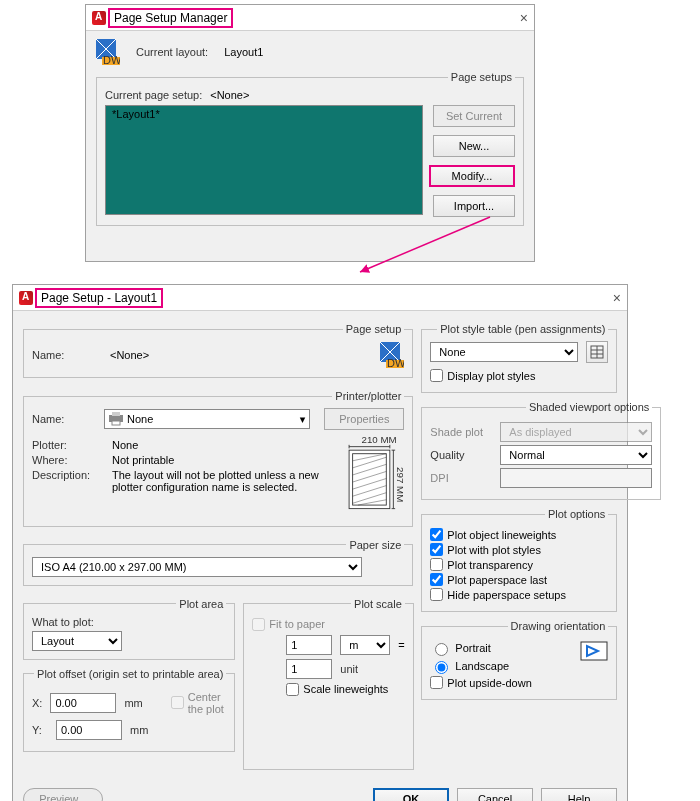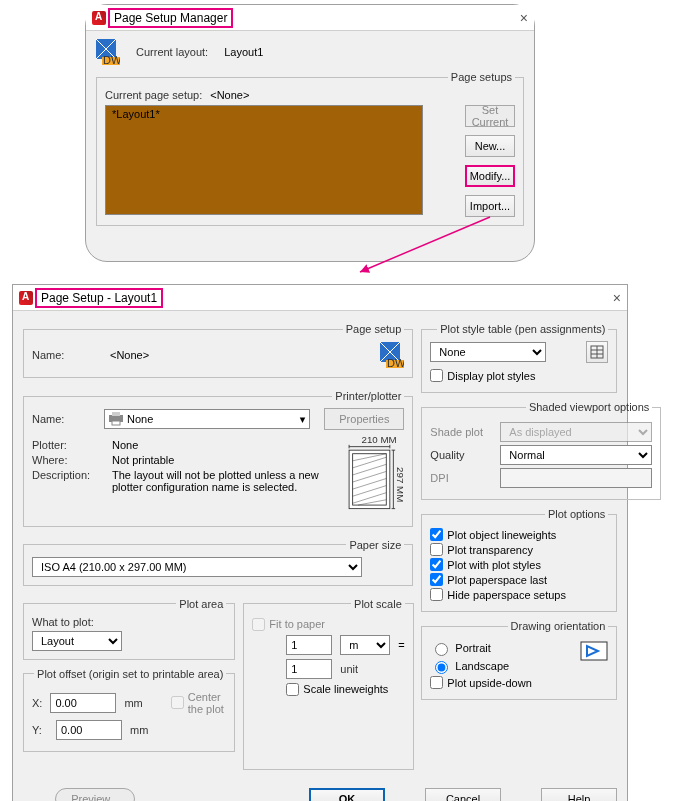--- a/index.html
+++ b/index.html
@@ -10,42 +10,42 @@
   .title-icon::after { content:"A"; color:#fff; font-weight:bold; font-size:10px; position:absolute; left:3px; top:0; }
   .title-text { font-size: 12px; }
   .hl { border: 2px solid #e6007e; padding: 1px 4px; margin-left:-4px; }
   .close-x { margin-left: auto; color: #555; font-size: 14px; cursor: default; }
   .content { padding: 8px 10px 10px 10px; }
   fieldset { border: 1px solid #c0c0c0; margin: 4px 0 8px 0; padding: 6px 8px 8px 8px; }
   legend { padding: 0 3px; color: #333; text-align: right; }
   .row { display: flex; align-items: center; gap: 8px; }
   .dwg-icon { width: 24px; height: 26px; display:inline-block; position:relative; }
   .dwg-icon svg { width:24px; height:26px; }
-  .btn { background: linear-gradient(#f8f8f8,#e8e8e8); border: 1px solid #a8a8a8; height: 22px; padding: 0 10px; font-size: 11px; cursor: default; display:inline-flex; align-items:center; justify-content:center;margin-left:32px; }
+  .btn { background: linear-gradient(#f8f8f8,#e8e8e8); border: 1px solid #a8a8a8; height: 22px; padding: 0 10px; font-size: 11px; cursor: default; display:inline-flex; align-items:center; justify-content:center; }
   .btn.disabled { color: #888; background: #ececec; }
   .btn.hl { border: 2px solid #e6007e; }
   .btn.primary { border: 2px solid #0a63b5; font-weight: bold; }
-  .listbox { background:#a16207; border:1px solid #888; overflow:auto; }
+  .listbox { background:#0f766e; border:1px solid #888; overflow:auto; }
   .li-item { padding: 2px 6px; }
   select, input[type=text] { border:1px solid #888; background:#fff; height:20px; padding:0 4px; font-size:11px; }
   select { padding-right: 14px; }
   .lbl { color:#333; }
   .dim { color:#888; }
   .chk { display:flex; align-items:center; gap:4px; margin:2px 0; }
   .chk input { margin:0; }
   .radio { display:flex; align-items:center; gap:4px; margin:2px 0; }
   .paper-preview { width: 62px; position:relative; }
   .paper-preview svg { width: 100%; }
   .arrow { position:absolute; pointer-events:none; }
   .col-right { width: 196px; }
 </style>
 </head>
 <body>
 
-<div class="window" style="left:85px; top:4px; width:450px; height:258px;border-radius:22px;">
+<div class="window" style="left:85px; top:4px; width:450px; height:258px;">
   <div class="titlebar">
     <span class="title-icon"></span>
     <span class="title-text hl">Page Setup Manager</span>
     <span class="close-x">×</span>
   </div>
   <div class="content">
     <div class="row" style="gap:16px; margin-bottom:6px;">
       <span class="dwg-icon">
         <svg viewBox="0 0 24 26">
             <rect x="0" y="0" width="20" height="20" fill="#2a6fc7"></rect>
@@ -259,26 +259,26 @@
             </div>
         </fieldset>
 
         <fieldset>
           <legend>Plot options</legend>
           <label class="chk">
               <input type="checkbox" checked="" style="">
               <span>Plot object lineweights</span>
             </label>
           <label class="chk">
+              <input type="checkbox" checked="" style="">
+              <span>Plot with plot styles</span>
+            </label>
+          <label class="chk">
               <input type="checkbox" style="">
               <span>Plot transparency</span>
-            </label>
-          <label class="chk">
-              <input type="checkbox" checked="" style="">
-              <span>Plot with plot styles</span>
             </label>
           <label class="chk">
               <input type="checkbox" checked="" style="">
               <span>Plot paperspace last</span>
             </label>
           <label class="chk">
               <input type="checkbox" style="">
               <span>Hide paperspace setups</span>
             </label>
         </fieldset>

